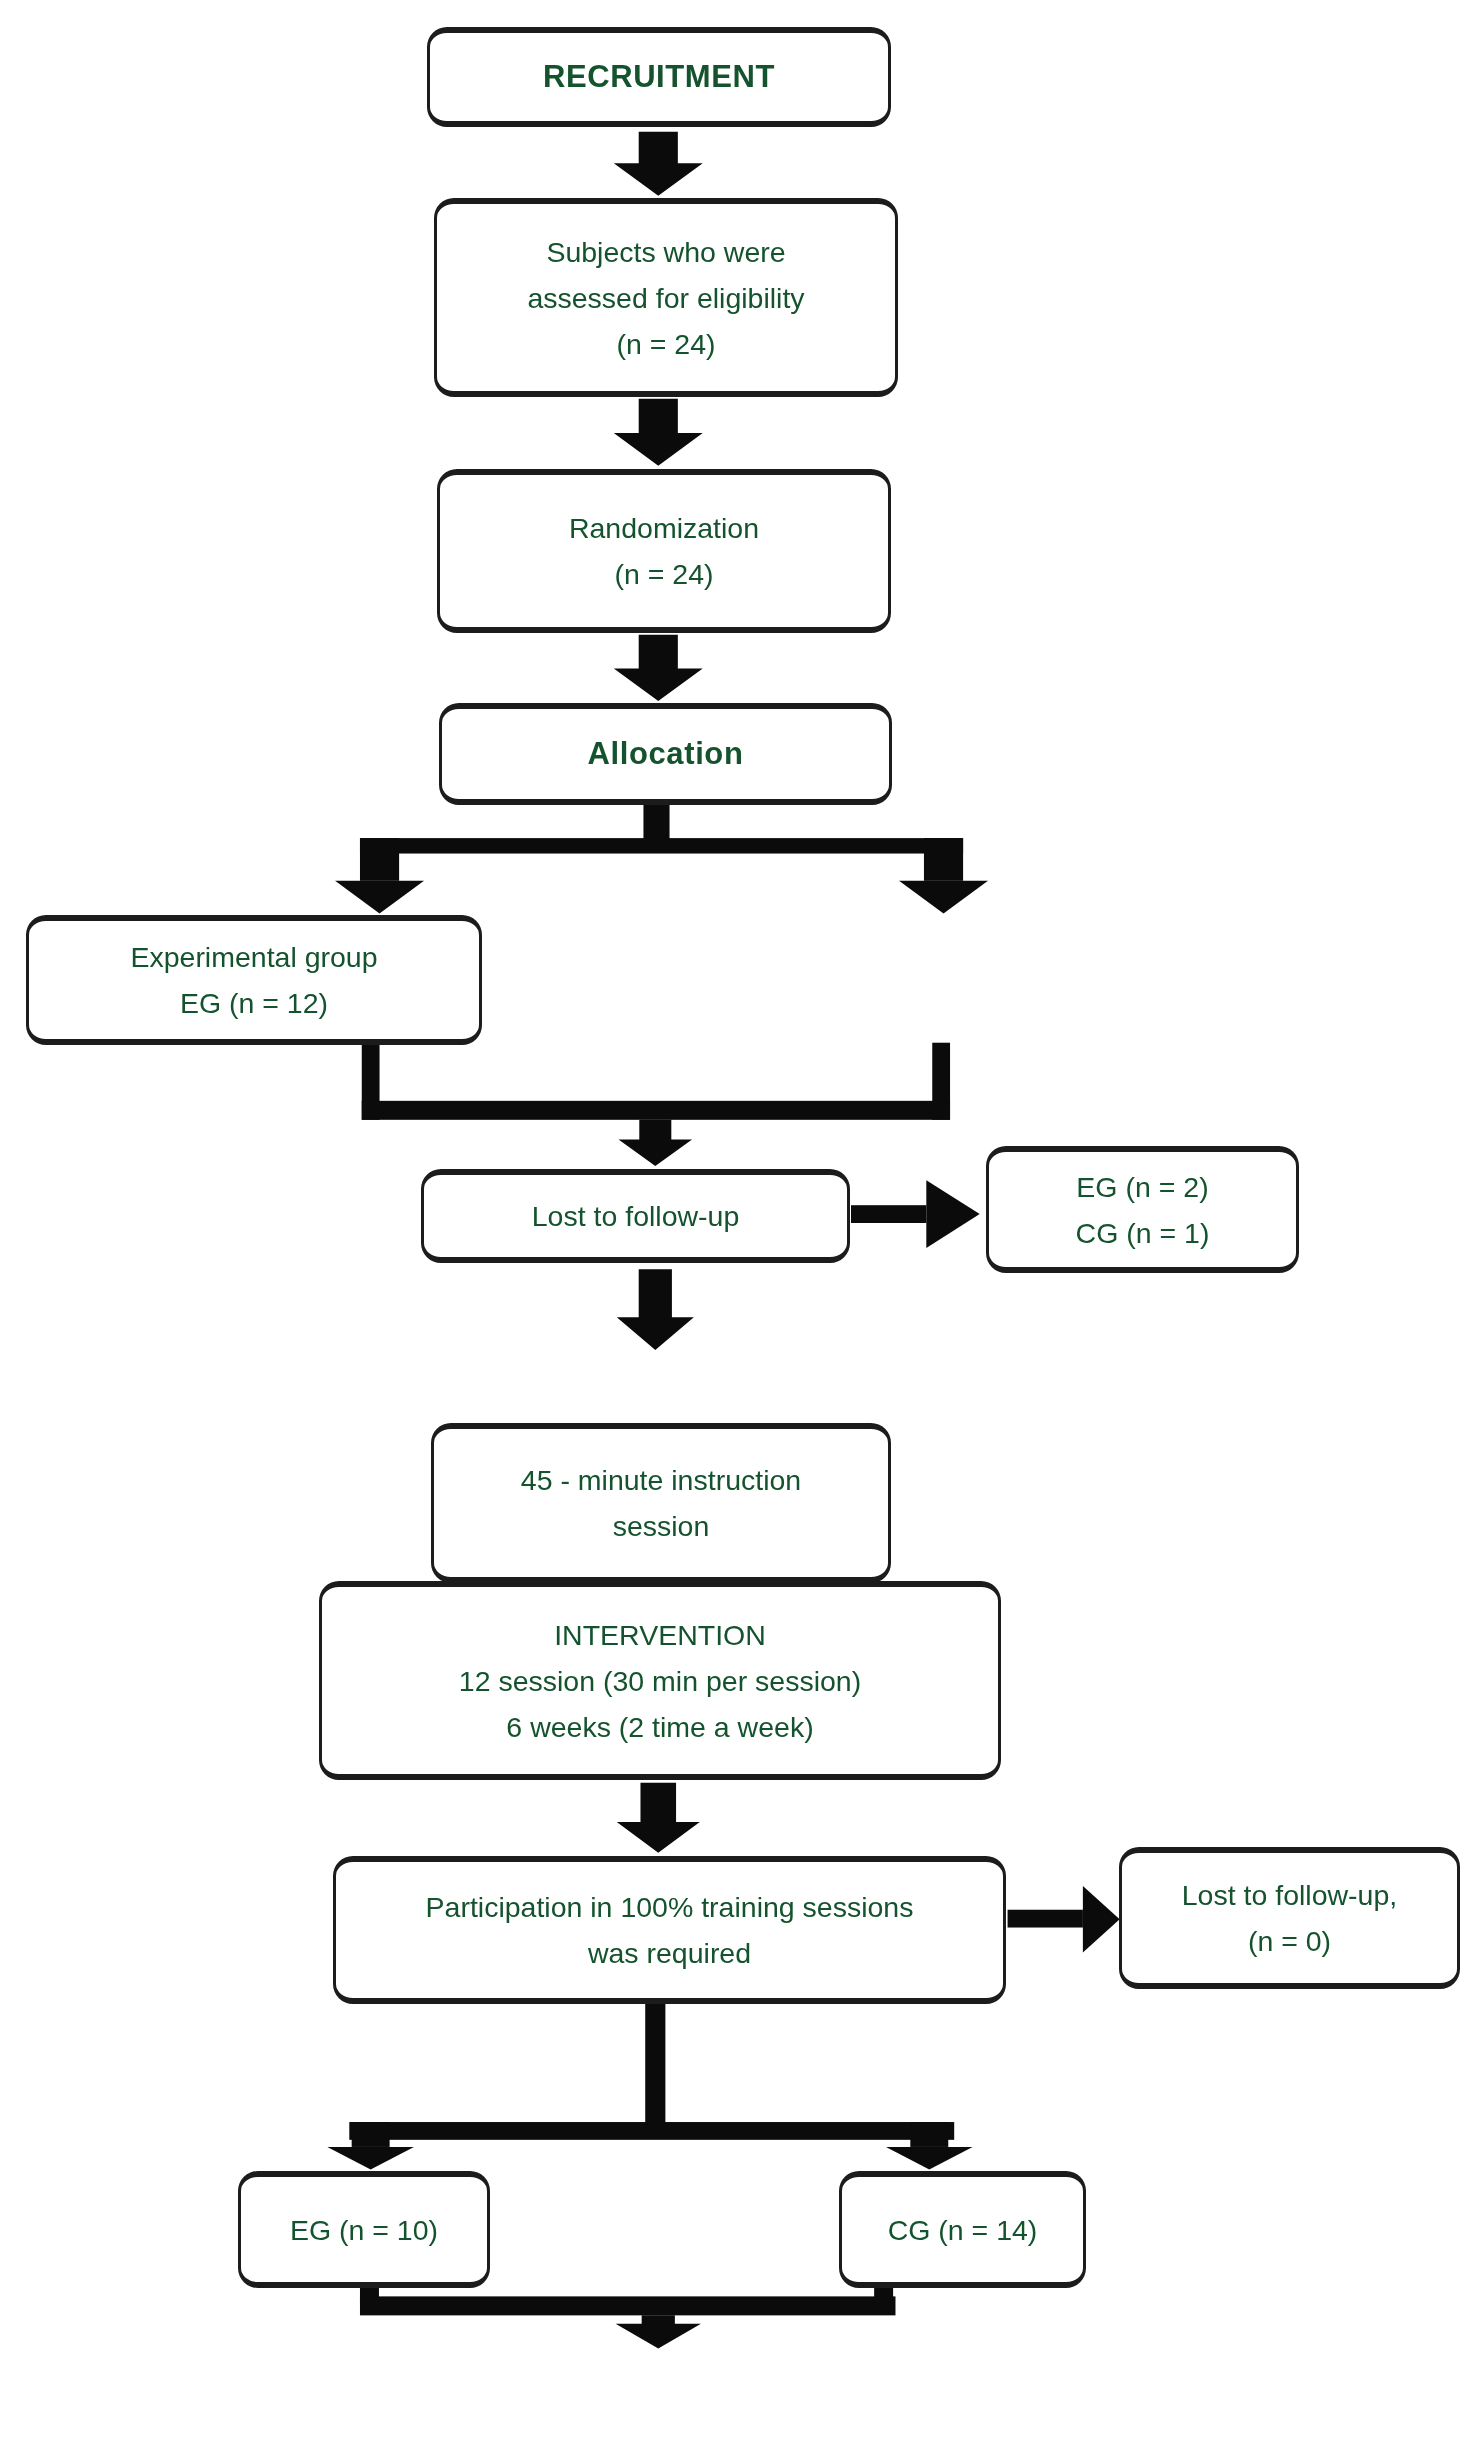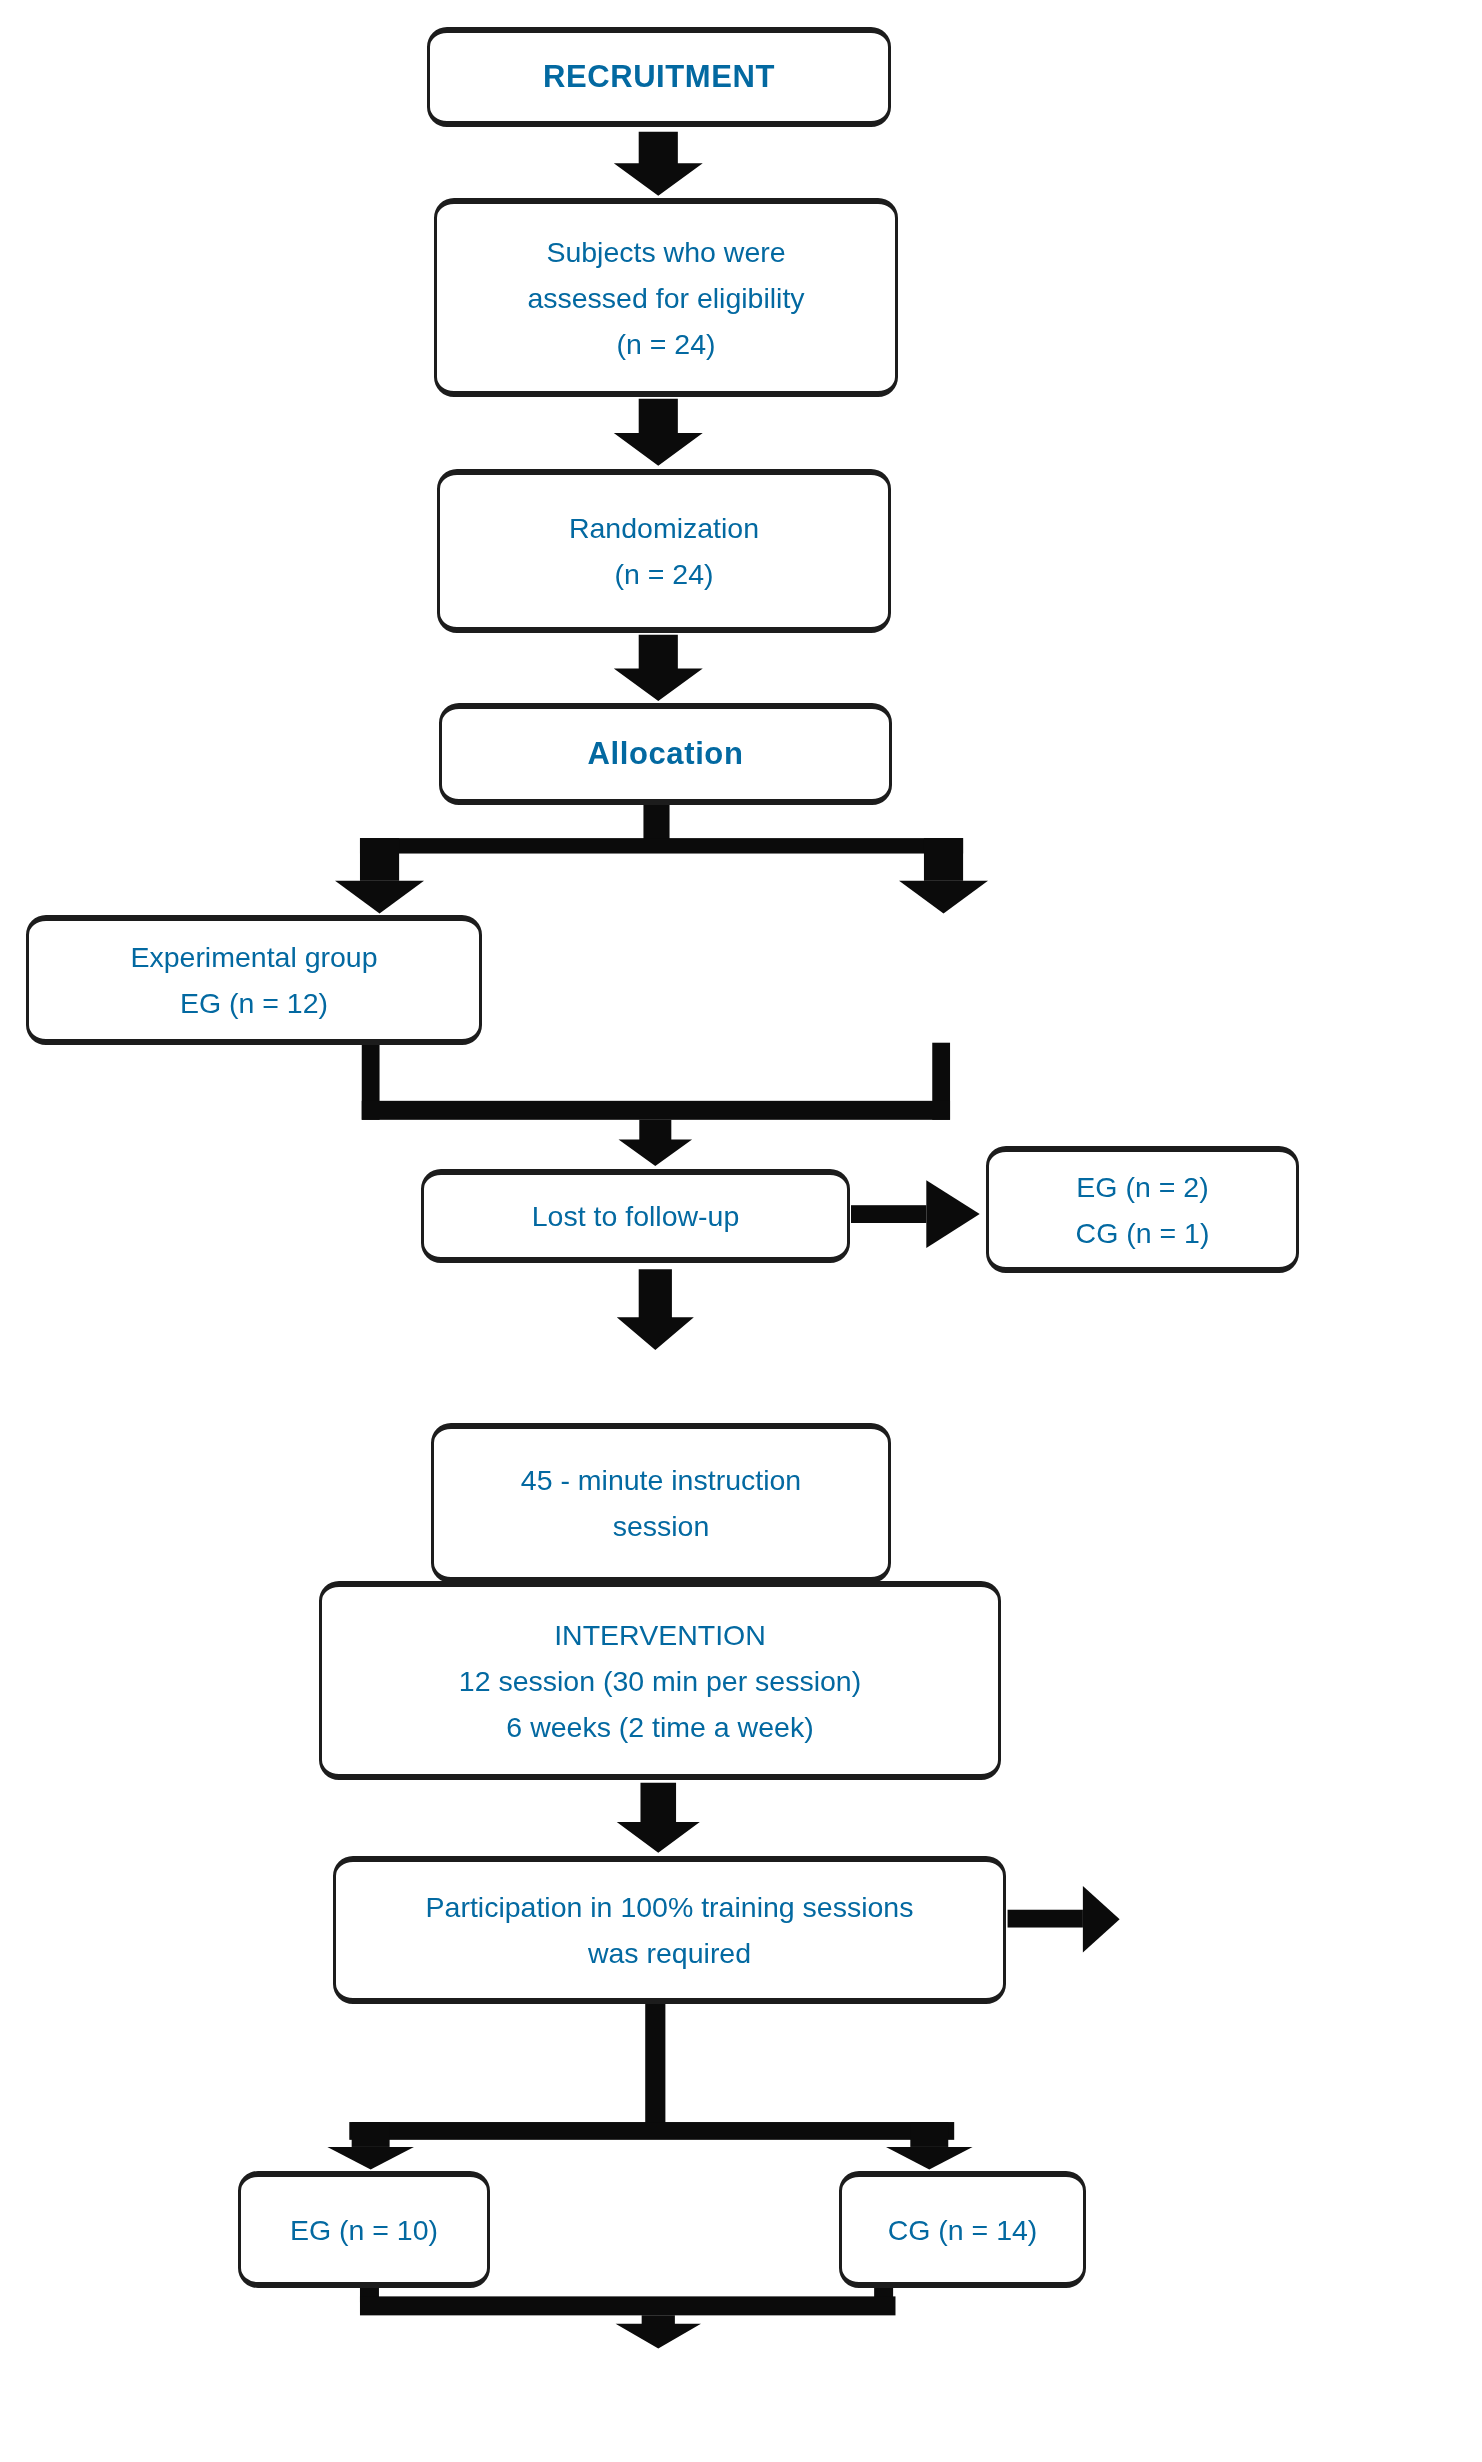--- a/index.html
+++ b/index.html
@@ -18,21 +18,21 @@
     background:#ffffff;
     border:3px solid #1c1c1c;
     border-top-width:6px;
     border-bottom-width:6px;
     border-radius:20px;
     display:flex;
     flex-direction:column;
     justify-content:center;
     align-items:center;
     text-align:center;
-    color:#0369a1;
+    color:#14532d;
     font-size:28.5px;
     line-height:46px;
   }
   .box .line{white-space:nowrap;}
   .bold .line{font-weight:bold;font-size:31px;letter-spacing:0.6px;}
 </style>
 </head>
 <body>
 
 <div class="canvas">
@@ -149,20 +149,24 @@
     <div class="line">INTERVENTION</div>
     <div class="line">12 session (30 min per session)</div>
     <div class="line">6 weeks (2 time a week)</div>
   </div>
 
   <div class="box" style="left:333px;top:1856px;width:673px;height:148px">
     <div class="line">Participation in 100% training sessions</div>
     <div class="line">was required</div>
   </div>
 
+  <div class="box" style="left:1119px;top:1847px;width:341px;height:142px">
+    <div class="line">Lost to follow-up,</div>
+    <div class="line">(n = 0)</div>
+  </div>
 
   <div class="box" style="left:238px;top:2171px;width:252px;height:117px">
     <div class="line">EG (n = 10)</div>
   </div>
 
   <div class="box" style="left:839px;top:2171px;width:247px;height:117px">
     <div class="line">CG (n = 14)</div>
   </div>
 
 

